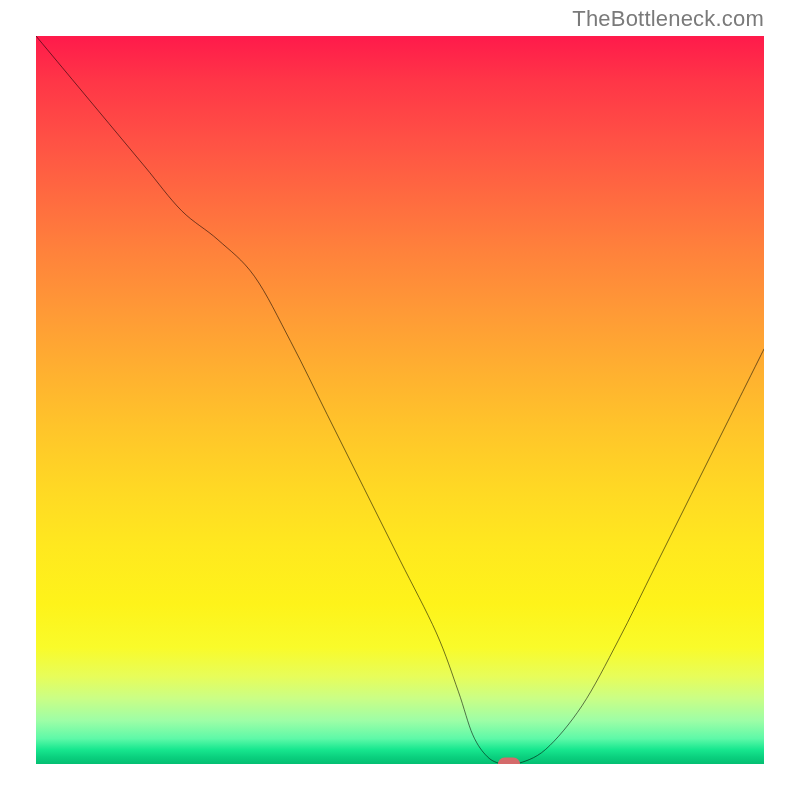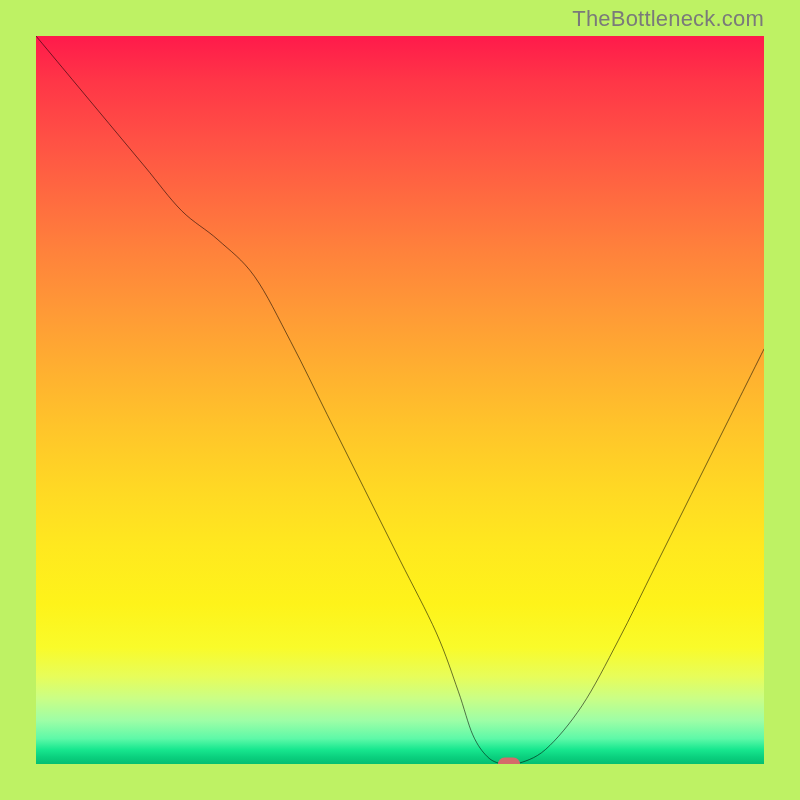--- a/index.html
+++ b/index.html
@@ -9,21 +9,21 @@
     height: 800px;
     background: #000;
     overflow: hidden;
   }
   .frame {
     position: absolute;
     left: 0;
     top: 0;
     width: 800px;
     height: 800px;
-    background: #bef264;
+    background: #ffffff;
   }
   .plot {
     position: absolute;
     left: 36px;
     top: 36px;
     width: 728px;
     height: 728px;
     overflow: hidden;
   }
   .gradient {

